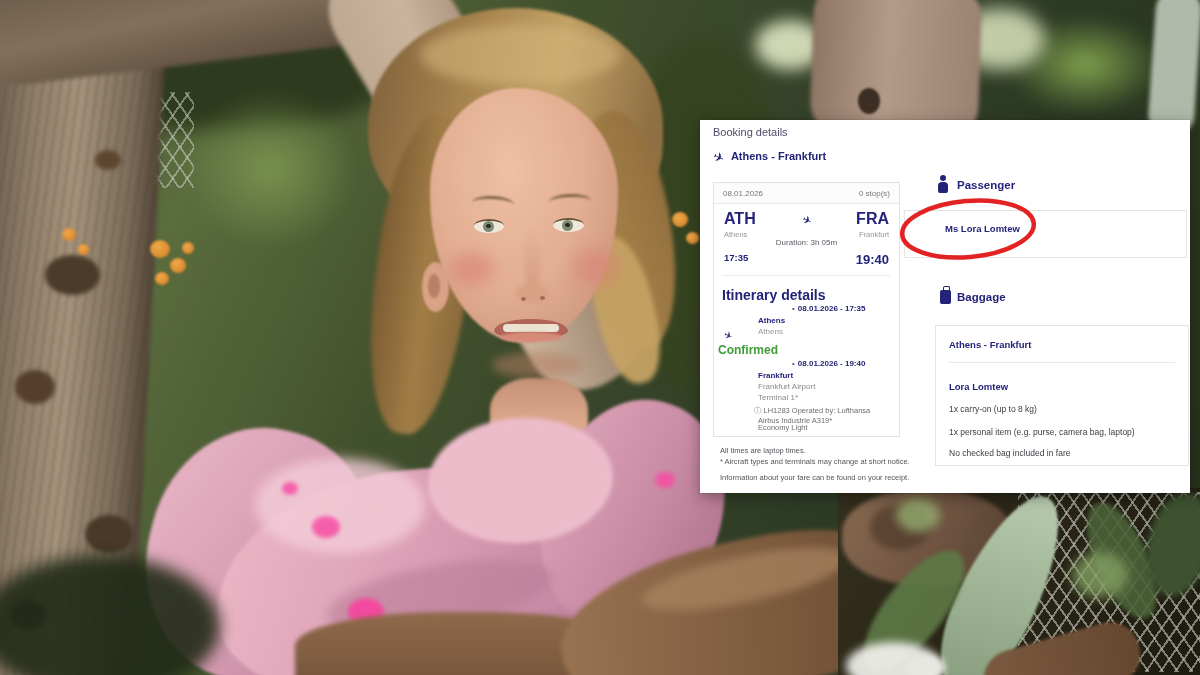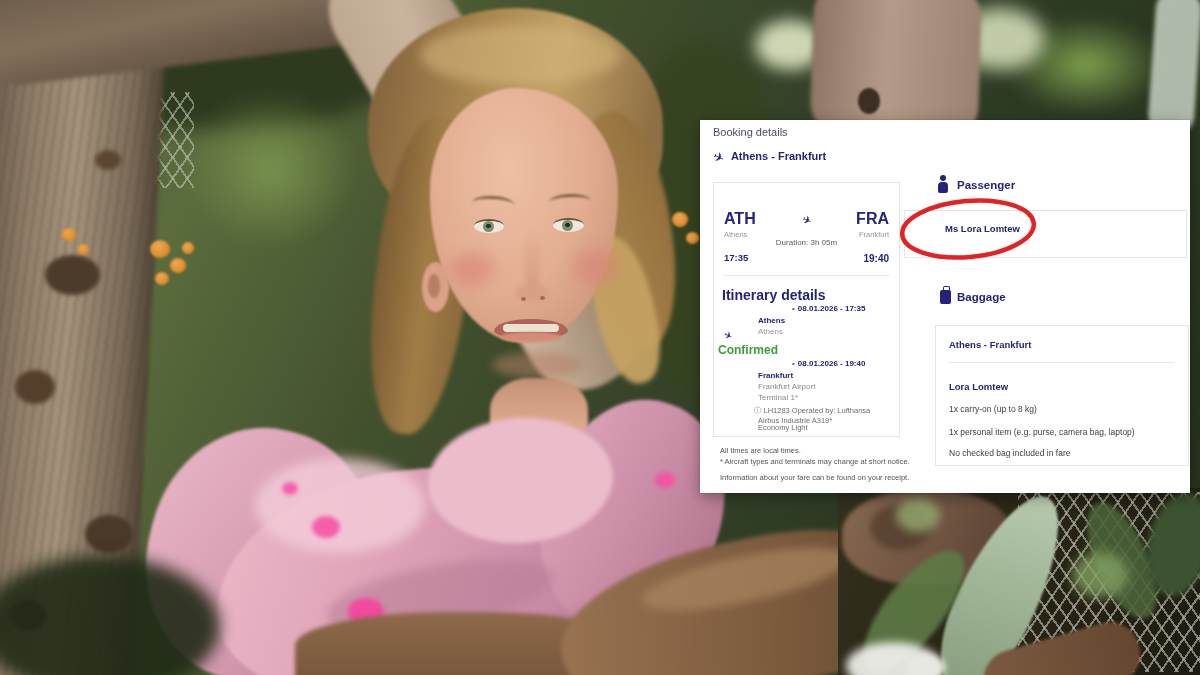--- a/index.html
+++ b/index.html
@@ -139,21 +139,21 @@
   .fc-daterow{position:absolute;left:0;top:0;right:0;height:21px;border-bottom:1px solid #e8e8e8;background:#fcfcfc;
     display:flex;justify-content:space-between;align-items:center;padding:0 9px;box-sizing:border-box;
     font-size:8px;color:#77777d;}
   .fc-ath{left:10px;top:27px;font-size:16px;}
   .fc-fra{right:10px;top:27px;font-size:16px;text-align:right;margin-left:20px;}
   .fc-plane{left:0;right:0;top:31px;text-align:center;font-size:11px;}
   .fc-cityl{left:10px;top:48px;font-size:7.5px;color:#98989c;}
   .fc-cityr{right:10px;top:48px;font-size:7.5px;color:#98989c;text-align:right;}
   .fc-dur{left:0;right:0;top:55px;text-align:center;font-size:8px;color:#5a5a66;}
   .fc-dep{left:10px;top:70px;font-size:9.5px;}
-  .fc-arr{right:10px;top:70px;font-size:10px;text-align:right;}
+  .fc-arr{right:10px;top:70px;font-size:13px;text-align:right;}
   .fc-div{left:9px;right:9px;top:92px;height:1px;background:#e9e9e9;}
   .it-head{left:8px;top:104px;font-size:14px;}
   .it-e{font-size:8px;margin-left:40px;}
   .it-e .blt{color:#55555c;margin-right:3px;font-weight:normal;}
   .it-e1{left:38px;top:121px;}
   .it-c1{left:44px;top:133px;font-size:8px;}
   .it-a1{left:44px;top:144px;font-size:8px;color:#9a9a9e;}
   .it-plane{left:10px;top:147px;font-size:10px;}
   .it-conf{left:4px;top:161px;font-size:12px;font-weight:bold;color:#3f9c3a;}
   .it-e2{left:38px;top:176px;}
@@ -284,20 +284,24 @@
   </div>
 
   <section class="panel">
     <div class="abs bp-title">Booking details</div>
 
     <div class="abs bp-route navy">
       <span class="plane">✈</span><span>Athens - Frankfurt</span>
     </div>
 
     <div class="fcard">
+      <div class="fc-daterow">
+        <span>08.01.2026</span>
+        <span>0 stop(s)</span>
+      </div>
       <div class="abs fc-ath navy">ATH</div>
       <div class="abs fc-plane"><span class="plane">✈</span></div>
       <div class="abs fc-fra navy">FRA</div>
       <div class="abs fc-cityl">Athens</div>
       <div class="abs fc-cityr">Frankfurt</div>
       <div class="abs fc-dur">Duration: 3h 05m</div>
       <div class="abs fc-dep navy">17:35</div>
       <div class="abs fc-arr navy">19:40</div>
       <i class="abs fc-div"></i>
 
@@ -315,21 +319,21 @@
       <div class="abs it-c2 navy">Frankfurt</div>
       <div class="abs it-a2">Frankfurt Airport</div>
       <div class="abs it-t2">Terminal 1*</div>
       <div class="abs it-op">
         <span class="info">ⓘ</span><span>LH1283 Operated by: Lufthansa</span>
       </div>
       <div class="abs it-ac">Airbus Industrie A319*</div>
       <div class="abs it-fare">Economy Light</div>
     </div>
 
-    <div class="abs fn fn1">All times are local times.</div>
+    <div class="abs fn fn1">All times are laptop times.</div>
     <div class="abs fn fn2">* Aircraft types and terminals may change at short notice.</div>
     <div class="abs fn fn3">Information about your fare can be found on your receipt.</div>
 
     <i class="abs icon-person"></i>
     <div class="abs p-head navy">Passenger</div>
     <i class="abs r-div"></i>
     <div class="abs p-cell"></div>
     <div class="abs p-name navy">Ms Lora Lomtew</div>
     <svg class="red-ellipse" viewBox="0 0 144 66">
       <ellipse cx="72" cy="33" rx="66" ry="28" fill="none" stroke="#e21717" stroke-width="4.5" transform="rotate(-5 72 33)" opacity="0.95"></ellipse>

